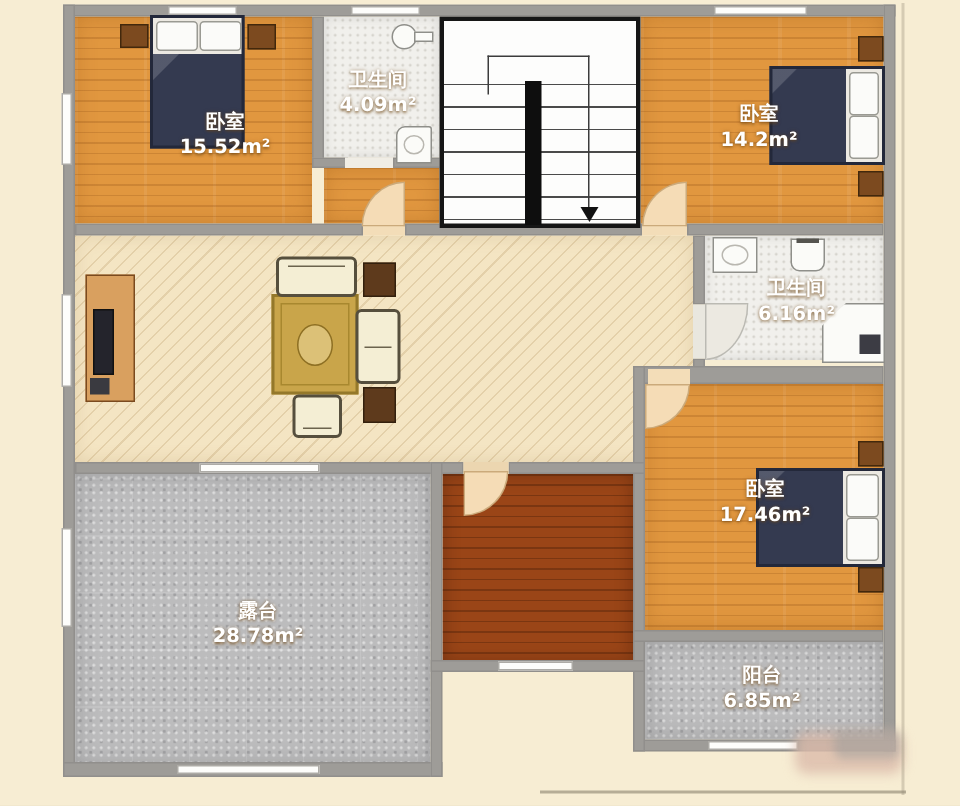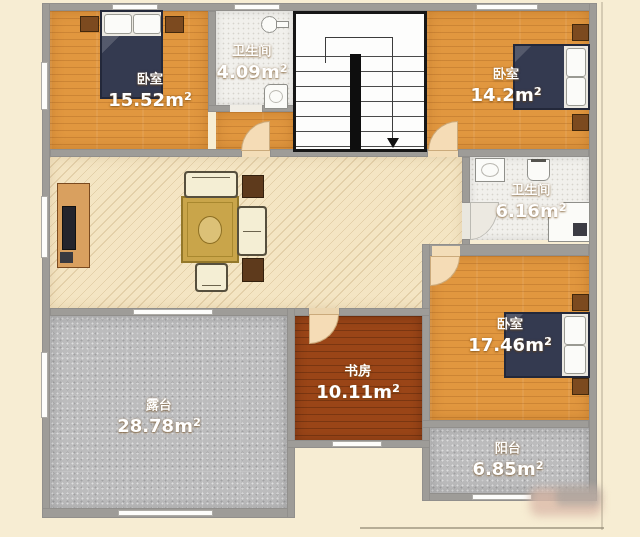--- a/index.html
+++ b/index.html
@@ -8,21 +8,21 @@
   .abs{position:absolute;box-sizing:border-box;}
   .floor{position:absolute;z-index:1;box-sizing:border-box;}
   .wall{position:absolute;z-index:2;background:#9e9c98;box-shadow:inset 0 0 0 1px rgba(0,0,0,.08);}
   .win{position:absolute;z-index:3;background:#fdfdfb;border:1px solid #adaba6;box-sizing:border-box;}
   .gap{position:absolute;z-index:3;}
   .furn{position:absolute;z-index:4;box-sizing:border-box;}
   .door{position:absolute;z-index:5;background:#f5dcb6;border:1px solid rgba(170,130,75,.55);box-sizing:border-box;}
   .label{position:absolute;z-index:6;transform:translate(-50%,-50%);text-align:center;color:#fff;
          text-shadow:0 1px 2px rgba(110,70,20,.65),0 0 3px rgba(110,70,20,.35);white-space:nowrap;line-height:1.3;}
   .label .nm{font-size:13px;font-weight:bold;}
-  .label .ar{font-size:18px;font-weight:bold;}
+  .label .ar{font-size:13px;font-weight:bold;}
   .wood{background-color:#e1973f;
         background-image:repeating-linear-gradient(180deg,rgba(120,60,10,.20) 0 1px,transparent 1px 7px),
                          repeating-linear-gradient(90deg,rgba(255,255,255,.07) 0 2px,transparent 2px 46px);
         box-shadow:inset 0 0 14px rgba(120,60,0,.25);}
   .darkwood{background-color:#9a4517;
         background-image:repeating-linear-gradient(180deg,rgba(40,15,0,.28) 0 1px,transparent 1px 7px);
         box-shadow:inset 0 0 12px rgba(30,10,0,.3);}
   .hatch{background-color:#f4e5c3;
         background-image:repeating-linear-gradient(135deg,rgba(190,160,110,.30) 0 1px,transparent 1px 7px);
         box-shadow:inset 0 0 12px rgba(150,110,60,.18);}
@@ -189,25 +189,21 @@
     <div class="ar">14.2m²</div>
   </div>
   <div class="label" style="left:531px;top:202px">
     <div class="nm">卫生间</div>
     <div class="ar">6.16m²</div>
   </div>
   <div class="label" style="left:510px;top:336px">
     <div class="nm">卧室</div>
     <div class="ar">17.46m²</div>
   </div>
-  <div class="label" style="left:358px;top:383px">
-    <div class="nm">书房</div>
-    <div class="ar">10.11m²</div>
-  </div>
-  <div class="label" style="left:159px;top:417px">
+  <div class="label" style="left:172px;top:417px">
     <div class="nm">露台</div>
     <div class="ar">28.78m²</div>
   </div>
   <div class="label" style="left:508px;top:460px">
     <div class="nm">阳台</div>
     <div class="ar">6.85m²</div>
   </div>
 
   <div class="abs" style="left:530px;top:488px;width:72px;height:28px;background:rgba(219,186,170,.8);border-radius:8px;filter:blur(4px);z-index:8"></div>
   <div class="abs" style="left:556px;top:486px;width:44px;height:20px;background:rgba(160,158,155,.55);border-radius:6px;filter:blur(3px);z-index:8"></div>

